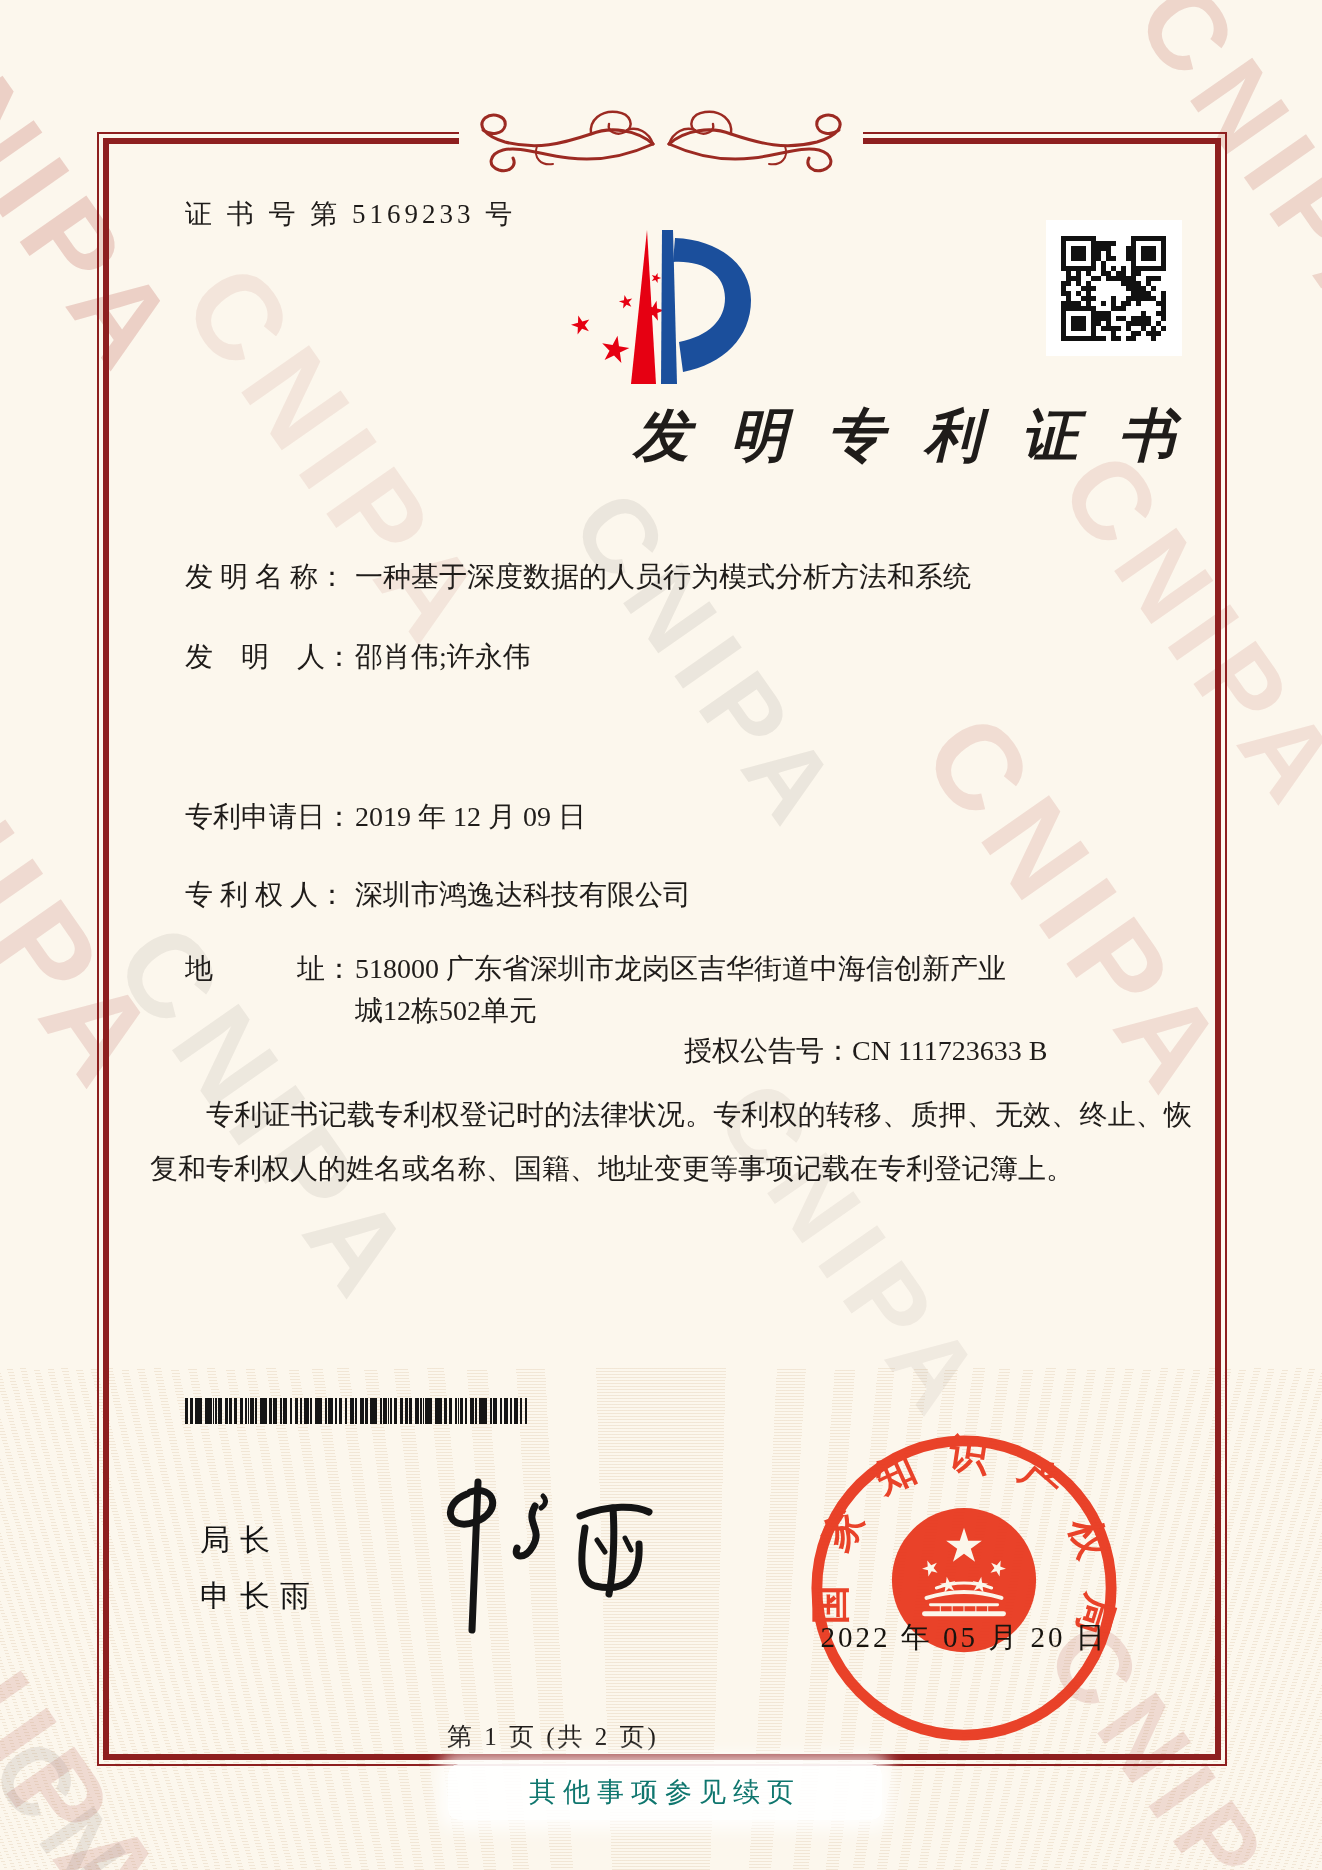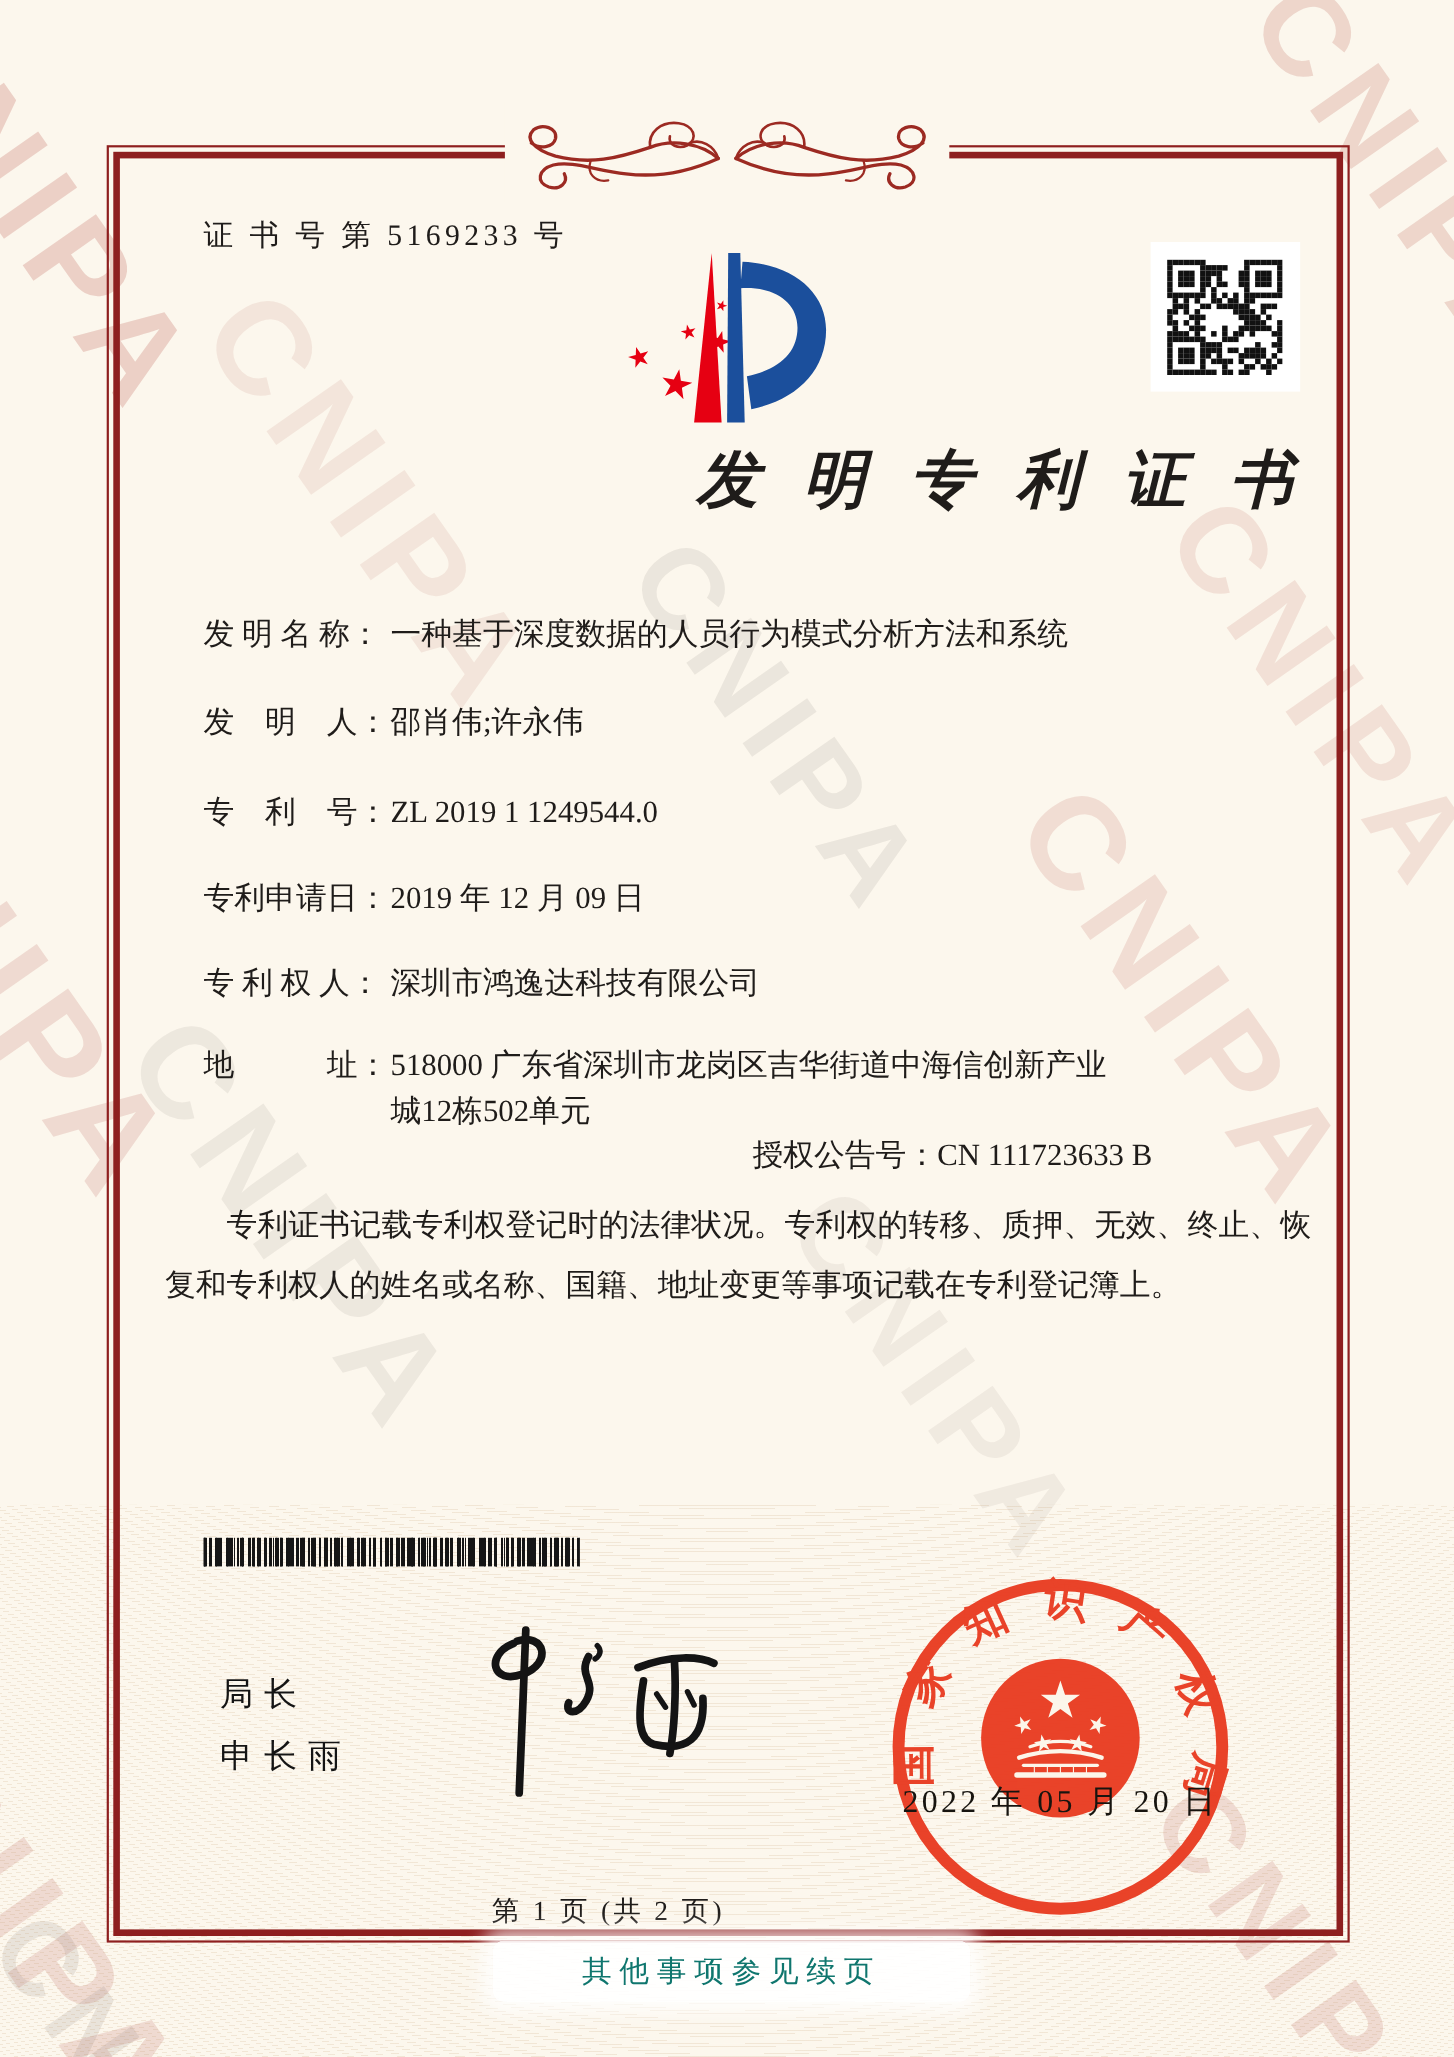--- a/index.html
+++ b/index.html
@@ -369,23 +369,20 @@
   </svg>
 
   <div class="title">发明专利证书</div>
 
   <div class="row" style="top:556px">
     <span class="lbl">发 明 名 称：</span><span class="val">一种基于深度数据的人员行为模式分析方法和系统</span>
   </div>
   <div class="row" style="top:636px">
     <span class="lbl">发　明　人：</span><span class="val">邵肖伟;许永伟</span>
   </div>
-  <div class="row" style="top:718px">
-    <span class="lbl">专　利　号：</span><span class="val">ZL 2019 1 1249544.0</span>
-  </div>
   <div class="row" style="top:796px">
     <span class="lbl">专利申请日：</span><span class="val">2019 年 12 月 09 日</span>
   </div>
   <div class="row" style="top:874px">
     <span class="lbl">专 利 权 人：</span><span class="val">深圳市鸿逸达科技有限公司</span>
   </div>
   <div class="row wrap" style="top:948px">
     <span class="lbl">地　　　址：</span><span class="val">518000 广东省深圳市龙岗区吉华街道中海信创新产业城12栋502单元</span>
   </div>
 

